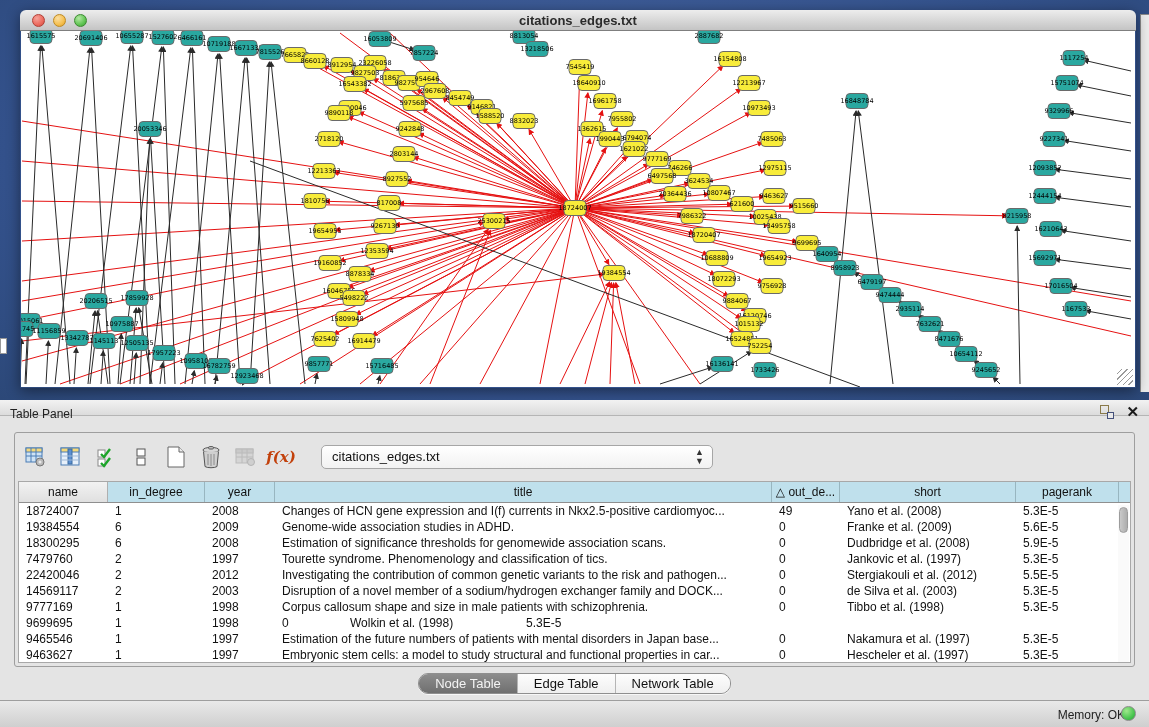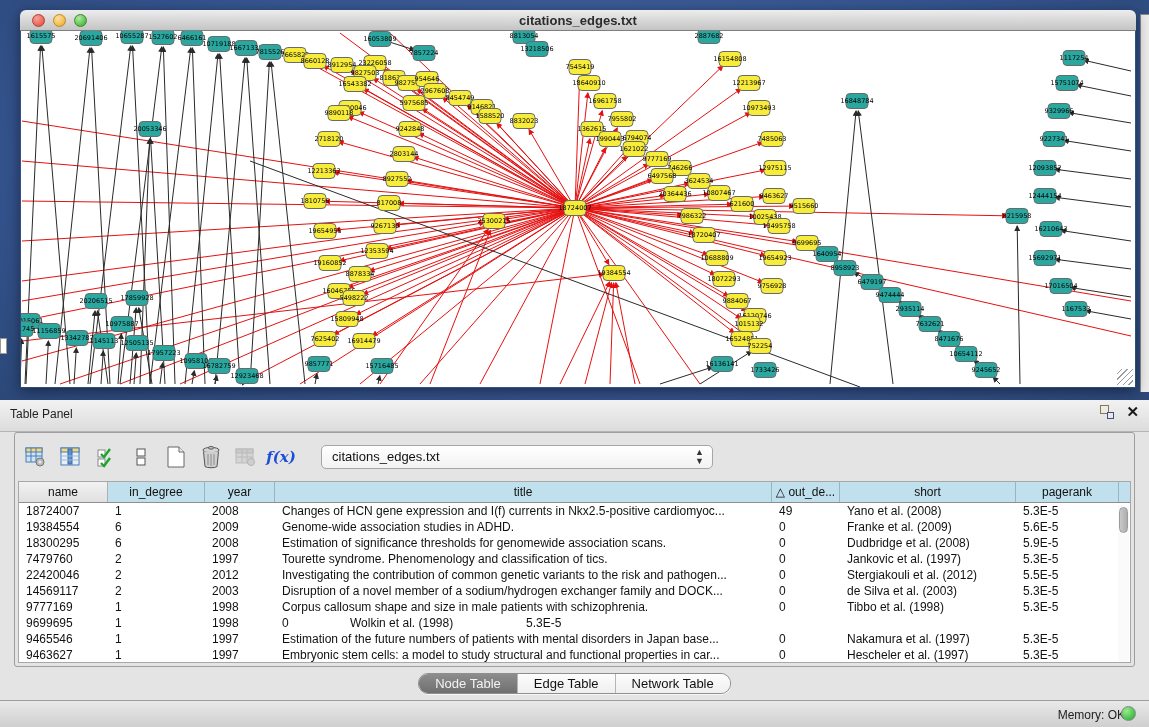--- a/index.html
+++ b/index.html
@@ -27,34 +27,34 @@
   .light.red   { background:radial-gradient(circle at 35% 30%, #F header,#EC6A5E); background:radial-gradient(circle at 35% 30%, #F6A299,#EC6A5E 60%,#C94C40); border:1px solid #B23F35;}
   .light.yel   { background:radial-gradient(circle at 35% 30%, #FBDFA2,#F5BF4F 60%,#D99E2B); border:1px solid #BF8A22;}
   .light.grn   { background:radial-gradient(circle at 35% 30%, #B4E8A4,#61C554 60%,#3F9E36); border:1px solid #3B8A30;}
   .canvas { position:relative; width:1114px; height:356px; margin-left:1px;
             background:#ffffff; overflow:hidden; }
   .grip { position:absolute; right:2px; bottom:2px; width:16px; height:16px;
           background:repeating-linear-gradient(135deg, transparent 0 3px, #9a9a9a 3px 4px); }
 
   
   .tpanel { position:absolute; left:0; top:400px; width:1149px; height:300px; background:#E4E4E4; }
-  .phead { height:32px; background:linear-gradient(#F2F2F2,#DCDCDC); border-bottom:1px solid #B5B5B5;
+  .phead { height:16px; background:linear-gradient(#F2F2F2,#DCDCDC); border-bottom:1px solid #B5B5B5;
            position:relative;padding-left:44px; }
   .phead .ptitle { position:absolute; left:10px; top:7px; font-size:12px; color:#222; }
   .phead .pbtns { position:absolute; right:10px; top:5px; display:flex; gap:12px; align-items:center; }
   .floaticon { position:relative; width:14px; height:14px; }
   .floaticon .sq1 { position:absolute; left:0; top:0; width:9px; height:9px; border:1.5px solid #8A7A4A; }
   .floaticon .sq2 { position:absolute; right:0; bottom:0; width:7px; height:7px; border:1.5px solid #44507A; background:#E9E9E9; }
   .closex { font-size:15px; font-weight:bold; color:#1a1a1a; line-height:14px; }
 
   .pbox { position:absolute; left:14px; top:32px; width:1121px; height:235px;
           border:1px solid #9E9E9E; border-radius:3px; background:#E4E4E4; }
   .ptools { position:absolute; left:8px; top:7px; height:34px; display:flex; align-items:center; gap:9px; }
   .tbtn { width:26px; height:26px; display:flex; align-items:center; justify-content:center; }
-  .fx { font-family:"DejaVu Serif", serif; font-style:italic; font-weight:bold; font-size:15px; color:#1d4ed8; }
+  .fx { font-family:"DejaVu Serif", serif; font-style:italic; font-weight:bold; font-size:15px; color:#c2410c; }
   .combo { margin-left:18px; width:392px; height:24px; background:linear-gradient(#FFFFFF,#F2F2F2);
            border:1px solid #A6A6A6; border-radius:5px; position:relative;
            font-size:13px; color:#111; line-height:22px; padding-left:10px; }
   .combo .arrows { position:absolute; right:8px; top:2px; display:flex; flex-direction:column; line-height:9px;
                    font-size:9px; color:#333; }
 
   .grid { position:absolute; left:3px; top:48px; width:1113px; height:182px;
           background:#fff; border:1px solid #A8A8A8; overflow:hidden; }
   .ghead { display:flex; height:21px; border-bottom:1px solid #8F8F8F; background:#BFE0EC; }
   .hc { font-size:12px; color:#111; text-align:center; line-height:20px;

